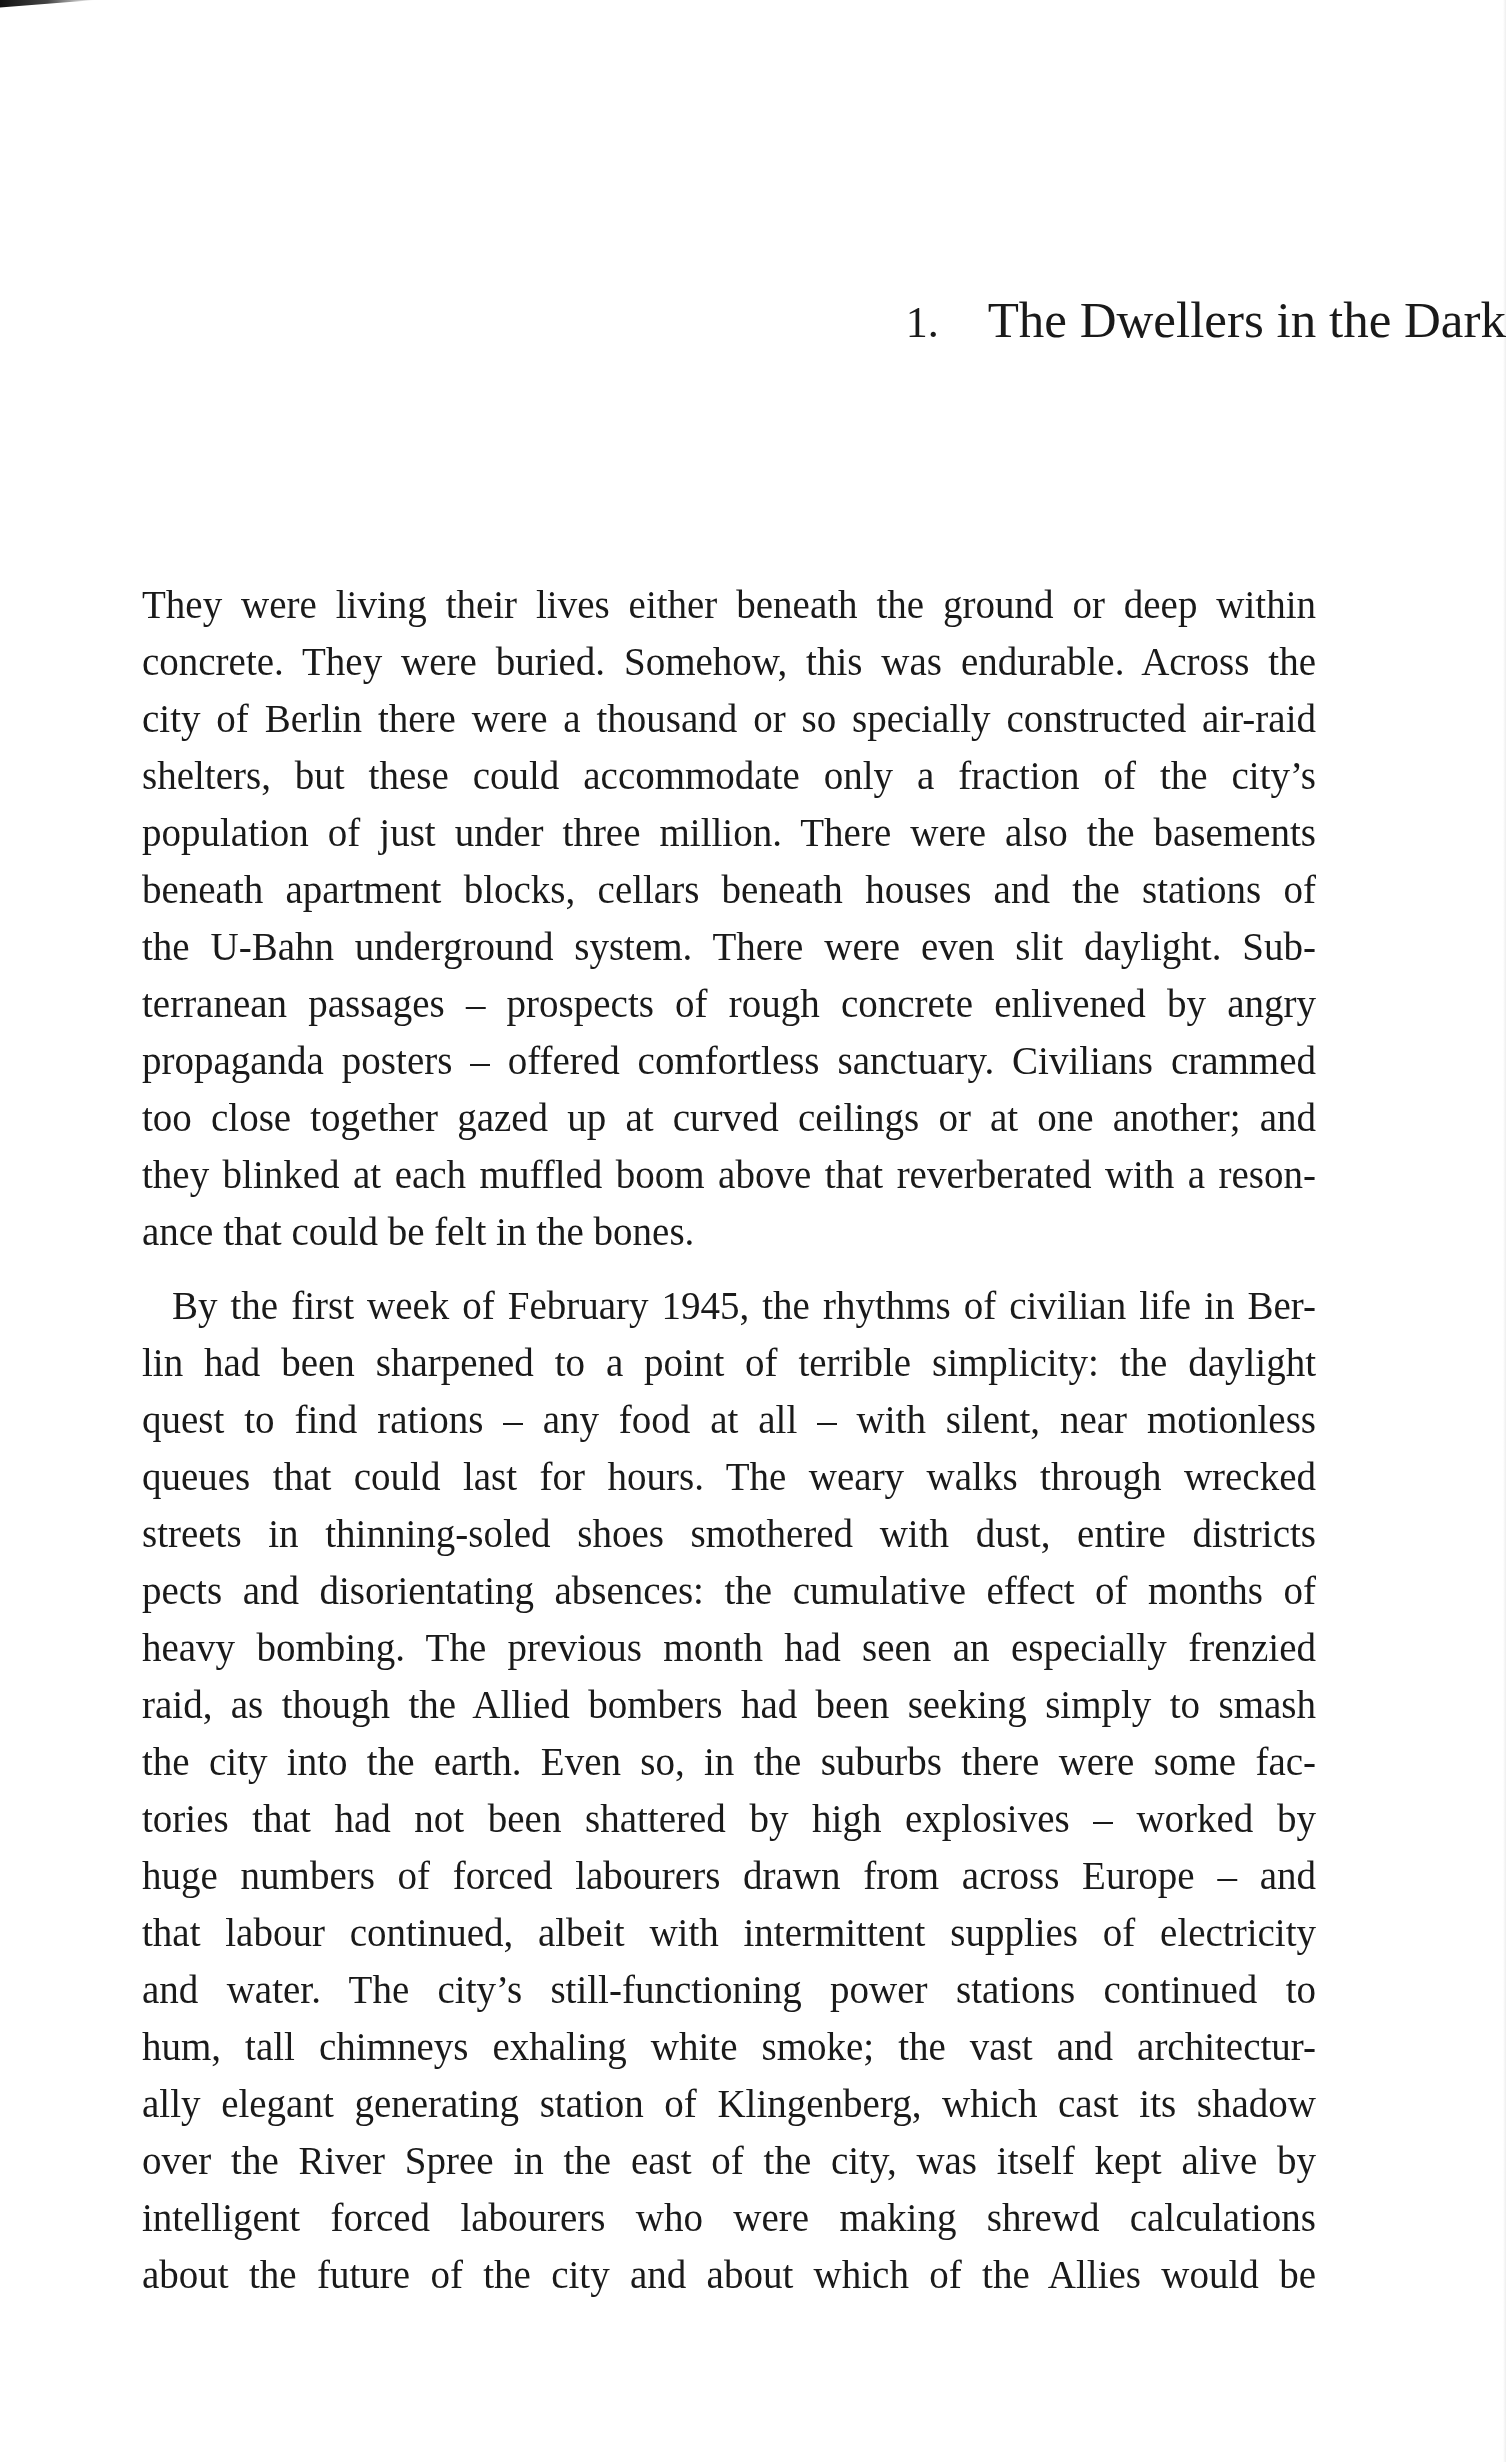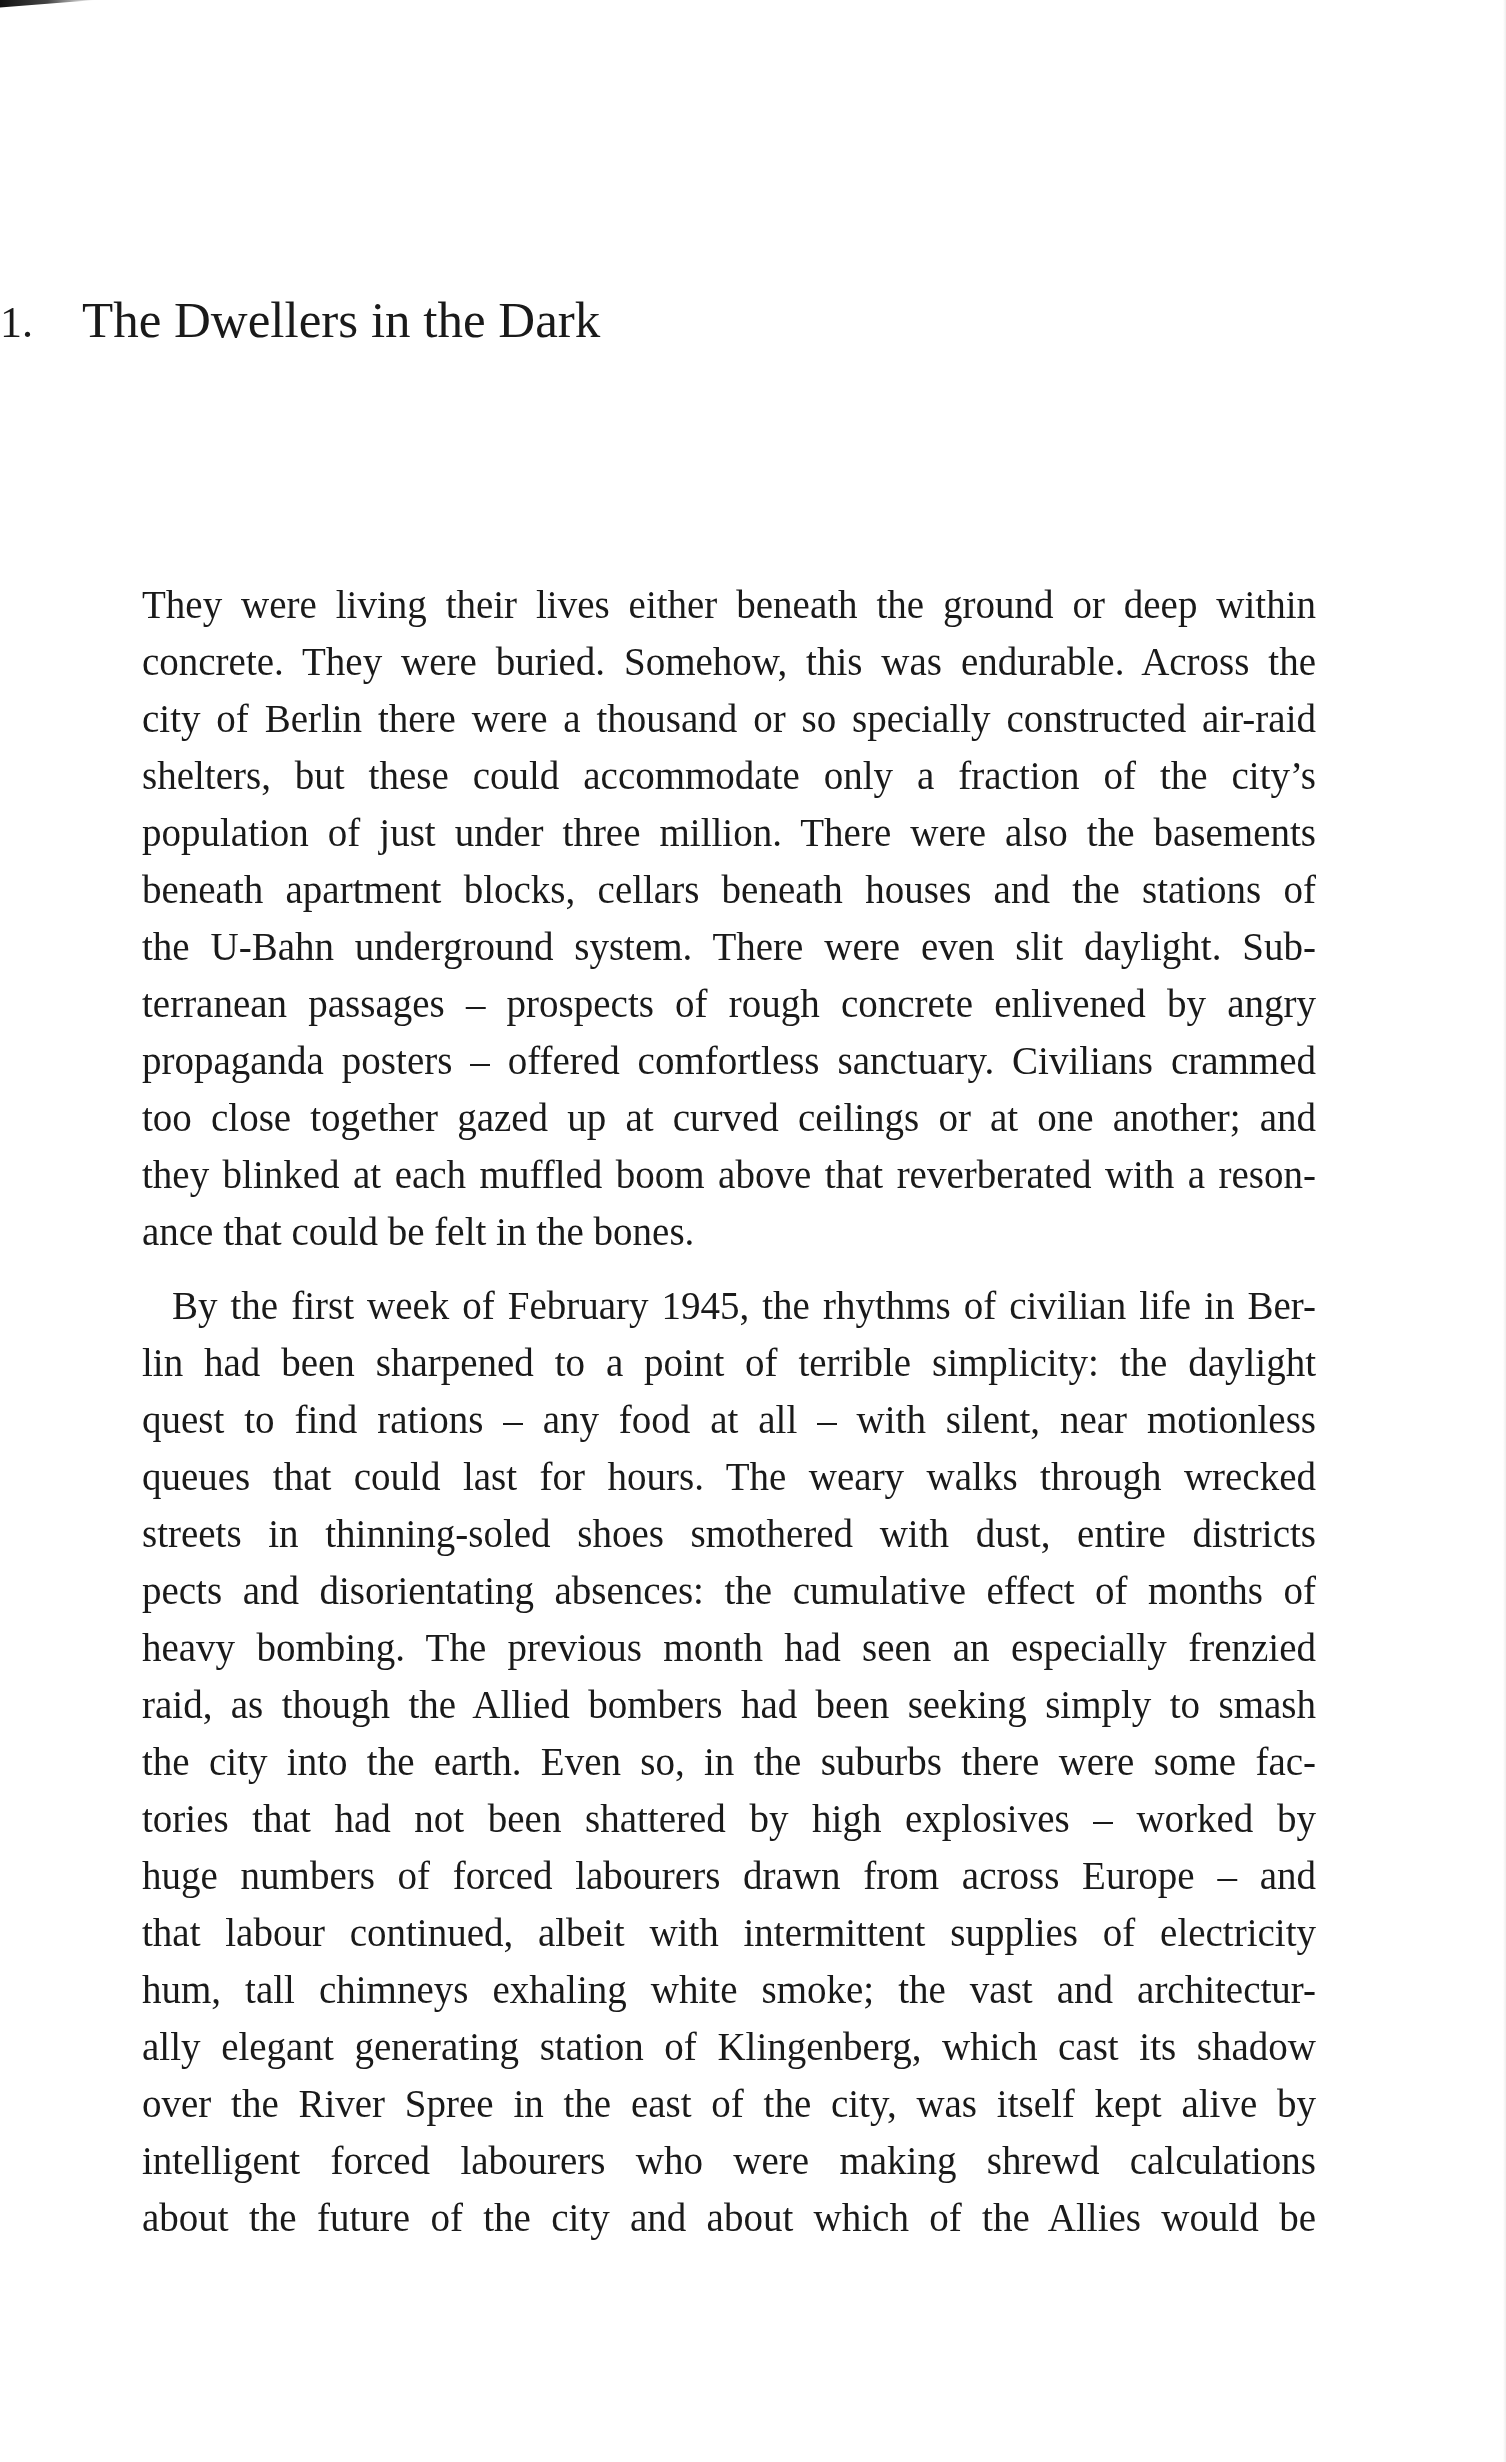--- a/index.html
+++ b/index.html
@@ -11,21 +11,21 @@
     position: absolute; left: 0; top: 0; width: 95px; height: 7.6px;
     background: linear-gradient(to right, #111 0%, #444 50%, rgba(255,255,255,0) 100%);
     clip-path: polygon(0 0, 100% 0, 0 100%);
   }
   .right-edge {
     position: absolute; right: 0; top: 0; width: 2.9px; height: 2462px;
     background: linear-gradient(to right, #fff, #eee);
   }
   .chapter-title {
     position: absolute; left: 0; width: 1506px; top: 290px;
-    text-align: left; font-size: 51px; line-height: 61px; letter-spacing: 0px;
+    text-align: right; font-size: 51px; line-height: 61px; letter-spacing: 0px;
   }
   .chapter-title .num { margin-right: 49px; font-size: 44px; }
   .text-block {
     position: absolute; left: 125px; top: 559px; width: 1208px;
   }
   .para { margin: 17px; }
   .line {
     display: block; height: 57px; line-height: 57px; font-size: 39px;
     text-align: justify; text-align-last: justify; white-space: nowrap;
   }
@@ -63,20 +63,21 @@
     <span class="line">quest to find rations – any food at all – with silent, near motionless</span>
     <span class="line">queues that could last for hours. The weary walks through wrecked</span>
     <span class="line">streets in thinning-soled shoes smothered with dust, entire districts</span>
     <span class="line">pects and disorientating absences: the cumulative effect of months of</span>
     <span class="line">heavy bombing. The previous month had seen an especially frenzied</span>
     <span class="line">raid, as though the Allied bombers had been seeking simply to smash</span>
     <span class="line">the city into the earth. Even so, in the suburbs there were some fac-</span>
     <span class="line">tories that had not been shattered by high explosives – worked by</span>
     <span class="line">huge numbers of forced labourers drawn from across Europe – and</span>
     <span class="line">that labour continued, albeit with intermittent supplies of electricity</span>
+    <span class="line">and water. The city’s still-functioning power stations continued to</span>
     <span class="line">hum, tall chimneys exhaling white smoke; the vast and architectur-</span>
     <span class="line">ally elegant generating station of Klingenberg, which cast its shadow</span>
     <span class="line">over the River Spree in the east of the city, was itself kept alive by</span>
     <span class="line">intelligent forced labourers who were making shrewd calculations</span>
     <span class="line">about the future of the city and about which of the Allies would be</span>
   </p>
 </div>
 
 
 </body></html>

